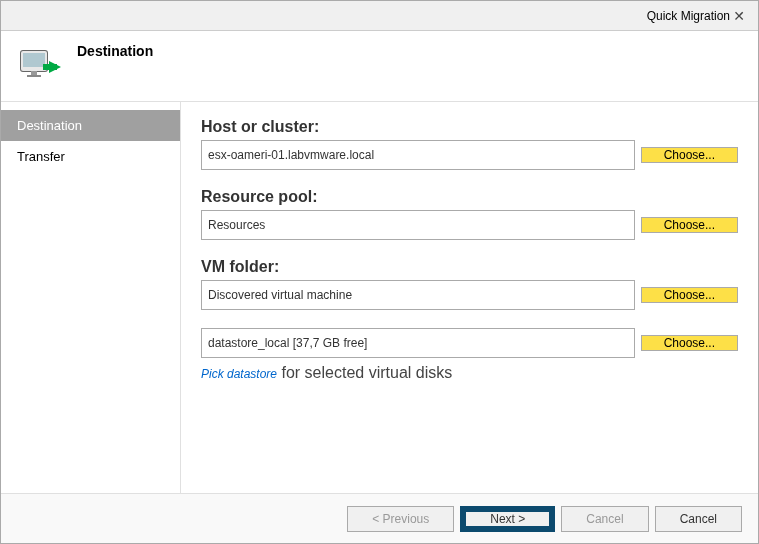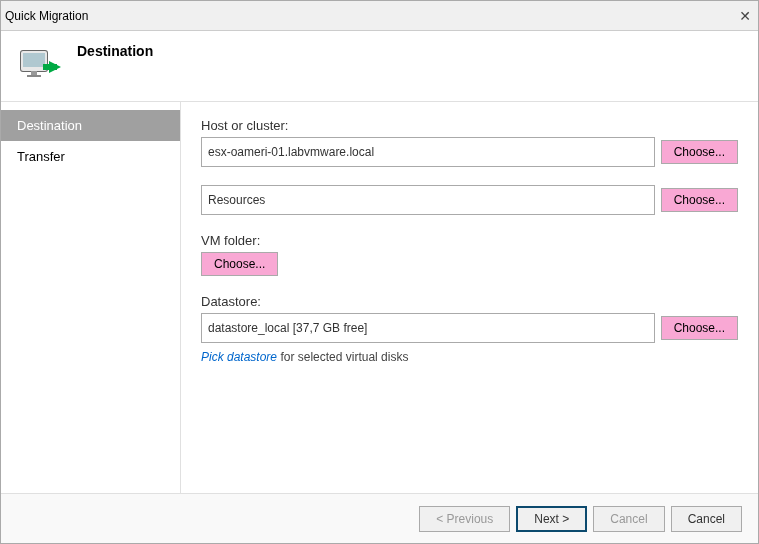--- a/index.html
+++ b/index.html
@@ -19,24 +19,24 @@
       height: 544px;
       background: #fff;
       border: 1px solid #aaa;
       box-shadow: 2px 2px 8px rgba(0,0,0,0.3);
       display: flex;
       flex-direction: column;
     }
     .title-bar {
       background: #f0f0f0;
       border-bottom: 1px solid #ccc;
-      padding: 6px 4px;
-      display: flex;
-      align-items: center;
-      justify-content: space-between;
+      padding: 6px 10px;
+      display: flex;
+      align-items: center;
+      justify-content: flex-end;
       height: 30px;
     }
     .title-bar-text {
       font-size: 12px;
       font-weight: normal;
       color: #000;
     }
     .close-btn {
       width: 18px;
       height: 18px;
@@ -93,84 +93,85 @@
     }
     .main {
       flex: 1;
       padding: 16px 20px;
       overflow-y: auto;
     }
     .form-group {
       margin-bottom: 18px;
     }
     .form-label {
-      font-size: 13px;
+      font-size: 16px;
       color: #333;
       margin-bottom: 4px;
       display: block;
+      font-weight: bold;
     }
     .input-row {
       display: flex;
       align-items: center;
       gap: 6px;
     }
     .form-input {
       flex: 1;
       height: 28px;
       border: 1px solid #aaa;
       padding: 14px 6px;
       font-size: 12px;
       color: #333;
       background: #fff;
     }
     .choose-btn {
-      height: 24px;
-      padding: 0 12px;
-      background: #f9a8d4;
+      height: 16px;
+      padding: 0 22px;
+      background: #fde047;
       border: 1px solid #aaa;
       font-size: 12px;
       cursor: pointer;
       white-space: nowrap;
     }
     .pick-link {
       font-size: 12px;
       color: #0066cc;
       cursor: pointer;
       text-decoration: none;
       font-style: italic;
     }
     .pick-text {
-      font-size: 12px;
+      font-size: 16px;
       color: #444;
     }
     .footer {
       border-top: 1px solid #e0e0e0;
       padding: 10px 16px;
       display: flex;
       justify-content: flex-end;
       align-items: center;
       gap: 6px;
       background: #f9f9f9;
       height: 50px;
     }
     .footer-btn {
       height: 26px;
-      padding: 0 16px;
+      padding: 0 24px;
       border: 1px solid #aaa;
       background: #f0f0f0;
       font-size: 12px;
       cursor: pointer;
       color: #333;
     }
     .footer-btn.disabled {
       color: #999;
       cursor: default;
     }
     .footer-btn.next-active {
-      border: 2px solid #0c4a6e;
+      border: 6px solid #0c4a6e;
       background: #f0f0f0;
       color: #333;
       font-weight: normal;
     }
   </style>
 </head>
 <body>
 
 <div class="dialog">
 
@@ -214,35 +215,36 @@
 
       <div class="form-group">
         <label class="form-label">Host or cluster:</label>
         <div class="input-row">
           <input type="text" class="form-input" value="esx-oameri-01.labvmware.local" style="">
           <button class="choose-btn">Choose...</button>
         </div>
       </div>
 
       <div class="form-group">
+        <label class="form-label">Resource pool:</label>
         <div class="input-row">
           <input type="text" class="form-input" value="Resources" style="">
           <button class="choose-btn">Choose...</button>
         </div>
       </div>
 
       <div class="form-group">
         <label class="form-label">VM folder:</label>
         <div class="input-row">
-          <button class="choose-btn">Choose...</button>
-        </div>
-      </div>
-
-      <div class="form-group">
-        <label class="form-label">Datastore:</label>
+          <input type="text" class="form-input" value="Discovered virtual machine" style="">
+          <button class="choose-btn">Choose...</button>
+        </div>
+      </div>
+
+      <div class="form-group">
         <div class="input-row">
           <input type="text" class="form-input" value="datastore_local [37,7 GB free]" style="">
           <button class="choose-btn">Choose...</button>
         </div>
         <div style="margin-top:6px;">
           <a class="pick-link" href="#">Pick datastore</a><span class="pick-text"> for selected virtual disks</span>
         </div>
       </div>
 
     </div>

